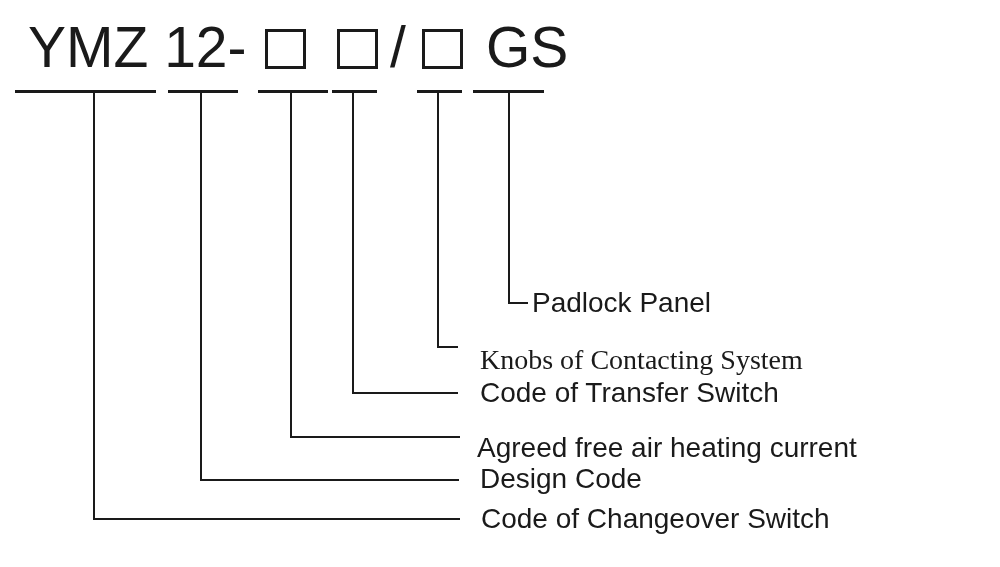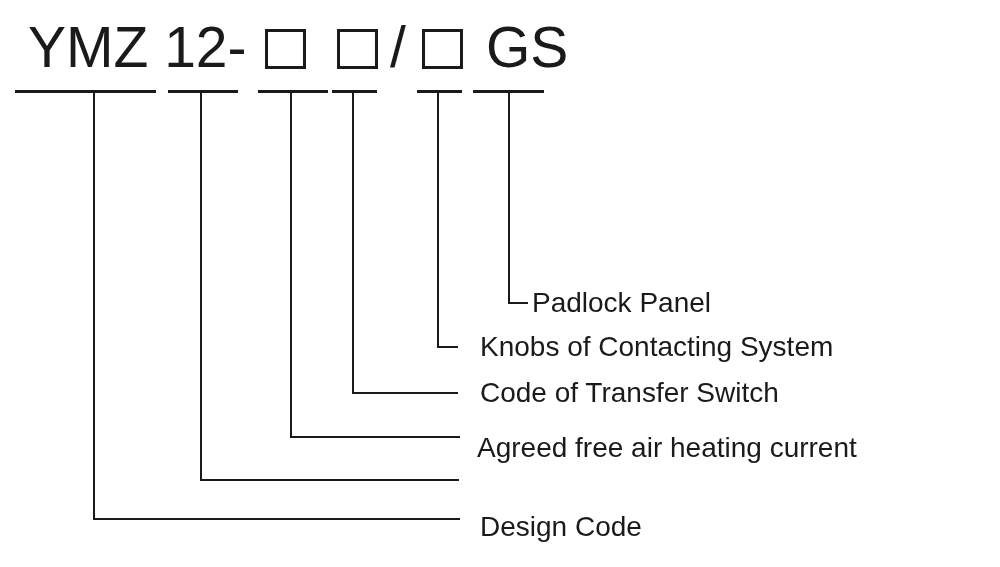--- a/index.html
+++ b/index.html
@@ -87,24 +87,24 @@
   
   .lbl {
     position: absolute;
     font-size: 28px;
     line-height: 40px;
     font-weight: 400;
     color: #1a1a1a;
     white-space: nowrap;
   }
   .lbl.l1 { left: 532px; top: 283px; } 
-  .lbl.l2 { left: 480px; top: 327px; } 
+  .lbl.l2 { left: 480px; top: 340px; font-family: Liberation Serif, serif; } 
   .lbl.l3 { left: 480px; top: 373px; } 
   .lbl.l4 { left: 477px; top: 417px; margin-top: 11px; } 
-  .lbl.l5 { left: 480px; top: 459px; margin-top: 48px; } 
+  .lbl.l5 { left: 480px; top: 459px; } 
   .lbl.l6 { left: 481px; top: 499px; } 
 </style>
 </head>
 <body>
 
 <div class="canvas">
 
   <span class="t prefix">YMZ 12-</span>
   <span class="sq sq1"></span>
   <span class="sq sq2"></span>
@@ -131,14 +131,15 @@
   <div class="h h3"></div>
   <div class="h h4"></div>
   <div class="h h5"></div>
   <div class="h h6"></div>
 
   <div class="lbl l1">Padlock Panel</div>
   <div class="lbl l2">Knobs of Contacting System</div>
   <div class="lbl l3">Code of Transfer Switch</div>
   <div class="lbl l4">Agreed free air heating current</div>
   <div class="lbl l5">Design Code</div>
+  <div class="lbl l6">Code of Changeover Switch</div>
 
 </div>
 
 </body></html>

